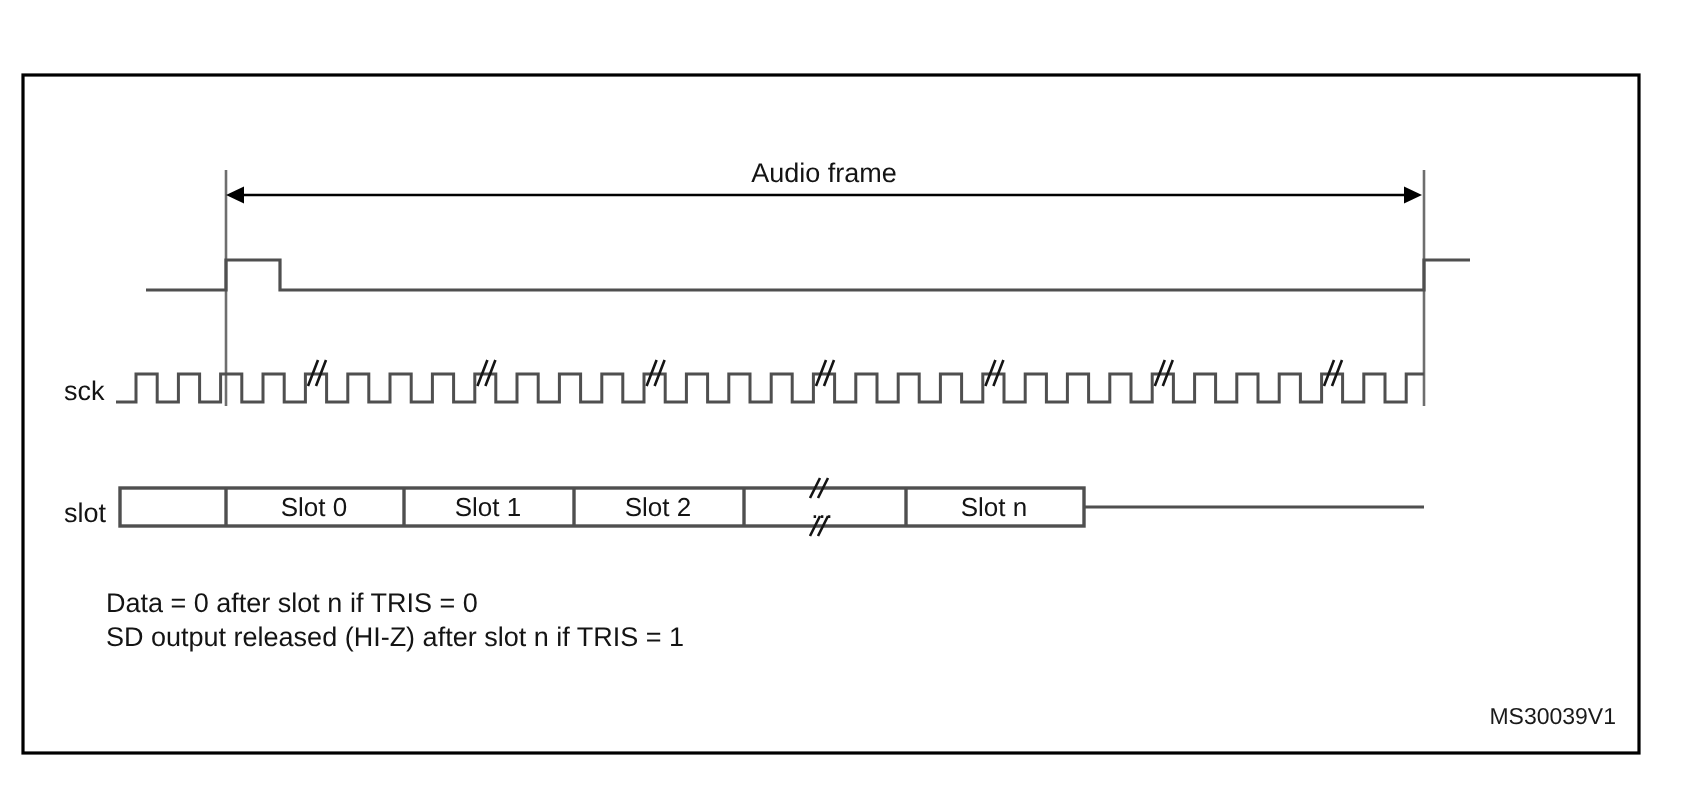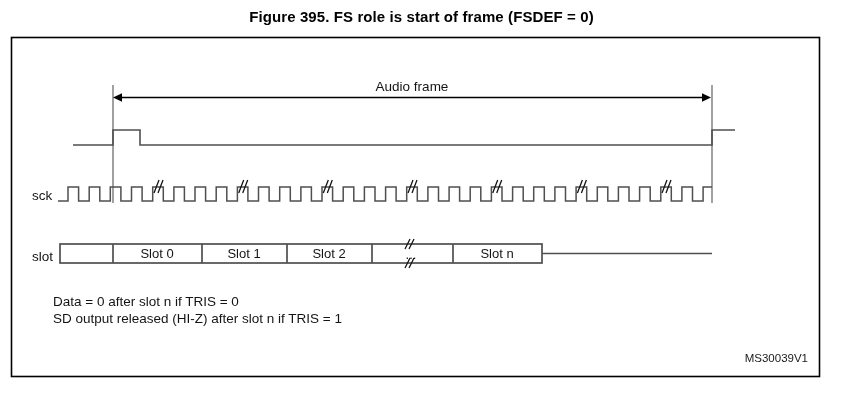--- a/index.html
+++ b/index.html
@@ -14,21 +14,20 @@
   svg text{font-family:"Liberation Sans", sans-serif;fill:#141414;}
   .lbl{font-size:13.5px;}
   .slot-lbl{font-size:13px;}
   .wm{font-size:11.5px;fill:#1a1a1a;}
 </style>
 </head>
 <body>
 
 <div class="page">
 
-  <div class="fig-title">Figure 395. FS role is start of frame (FSDEF = 0)</div>
 
   <svg width="843" height="400" viewBox="0 0 843 400" xmlns="http://www.w3.org/2000/svg">
 
     <rect x="11.5" y="37.5" width="808" height="339" fill="none" stroke="#000000" stroke-width="1.6"></rect>
 
     <line x1="113" y1="85" x2="113" y2="203" stroke="#6e6e6e" stroke-width="1.3"></line>
     <line x1="712" y1="85" x2="712" y2="203" stroke="#6e6e6e" stroke-width="1.3"></line>
 
     <line x1="119" y1="97.5" x2="706" y2="97.5" stroke="#000" stroke-width="1.3"></line>
     <polygon points="113,97.5 122,93.2 122,101.8" fill="#000"></polygon>

